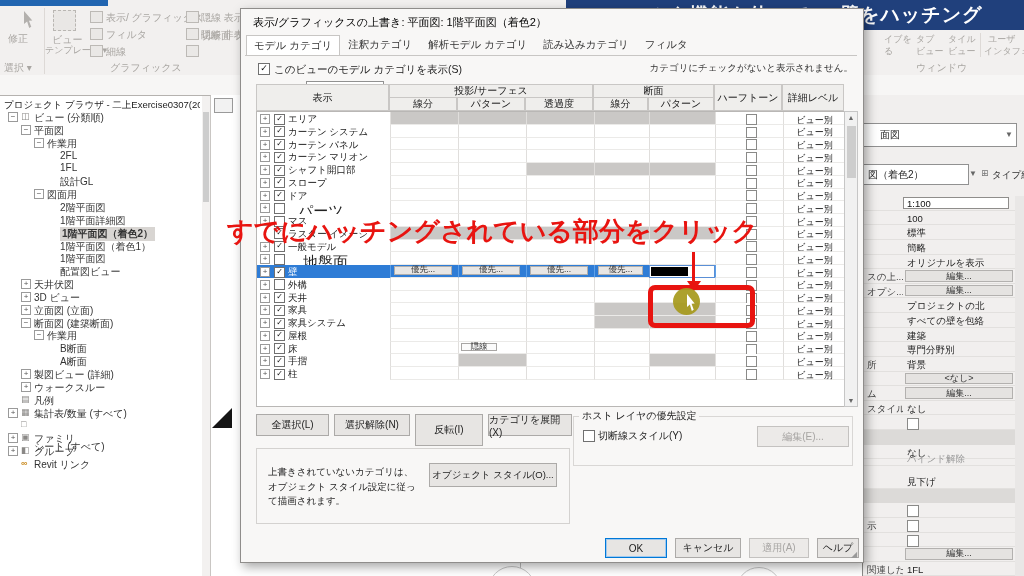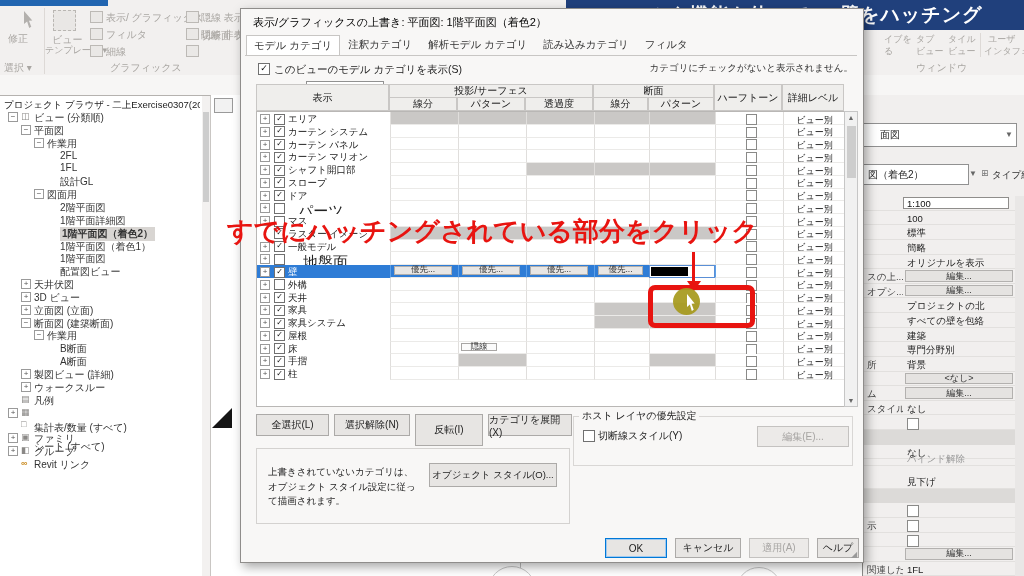--- a/index.html
+++ b/index.html
@@ -200,21 +200,21 @@
           <div style="position: absolute; left: 21px; top: 2px; width: 8px; height: 8px; border: 1px solid rgb(154, 154, 154); background: rgb(255, 255, 255); font-size: 8px; line-height: 7px; text-align: center; color: rgb(85, 85, 85);">+</div>
           <div style="position: absolute; left: 34px; top: 1px; color: rgb(51, 51, 51);">ウォークスルー</div>
         </div>
         <div style="position: absolute; left: 0px; top: 282.7px; width: 202px; height: 13px; font-size: 10px; white-space: nowrap;">
           <div style="position: absolute; left: 21px; top: 1px; font-size: 9px; line-height: 10px; color: rgb(138, 136, 134);">▤</div>
           <div style="position: absolute; left: 34px; top: 1px; color: rgb(51, 51, 51);">凡例</div>
         </div>
         <div style="position: absolute; left: 0px; top: 295.6px; width: 202px; height: 13px; font-size: 10px; white-space: nowrap;">
           <div style="position: absolute; left: 8px; top: 2px; width: 8px; height: 8px; border: 1px solid rgb(154, 154, 154); background: rgb(255, 255, 255); font-size: 8px; line-height: 7px; text-align: center; color: rgb(85, 85, 85);">+</div>
           <div style="position: absolute; left: 21px; top: 1px; font-size: 9px; line-height: 10px; color: rgb(138, 136, 134);">▦</div>
-          <div style="position: absolute; left: 34px; top: 15px; color: rgb(51, 51, 51);">集計表/数量 (すべて)</div>
+          <div style="position: absolute; left: 34px; top: 1px; color: rgb(51, 51, 51);">集計表/数量 (すべて)</div>
         </div>
         <div style="position: absolute; left: 0px; top: 308.4px; width: 202px; height: 13px; font-size: 10px; white-space: nowrap;">
           <div style="position: absolute; left: 21px; top: 1px; font-size: 9px; line-height: 10px; color: rgb(138, 136, 134);">□</div>
           <div style="position: absolute; left: 34px; top: 1px; color: rgb(51, 51, 51); margin-top: 21px;">シート (すべて)</div>
         </div>
         <div style="position: absolute; left: 0px; top: 321.3px; width: 202px; height: 13px; font-size: 10px; white-space: nowrap;">
           <div style="position: absolute; left: 8px; top: 2px; width: 8px; height: 8px; border: 1px solid rgb(154, 154, 154); background: rgb(255, 255, 255); font-size: 8px; line-height: 7px; text-align: center; color: rgb(85, 85, 85);">+</div>
           <div style="position: absolute; left: 21px; top: 1px; font-size: 9px; line-height: 10px; color: rgb(138, 136, 134);">▣</div>
           <div style="position: absolute; left: 34px; top: 1px; color: rgb(51, 51, 51);">ファミリ</div>
         </div>

